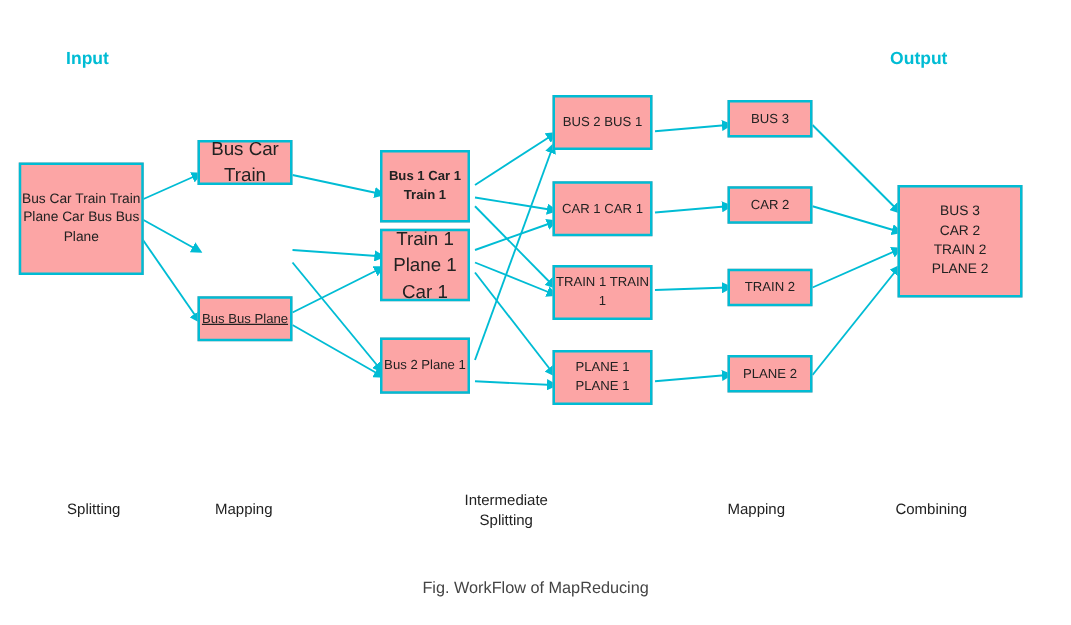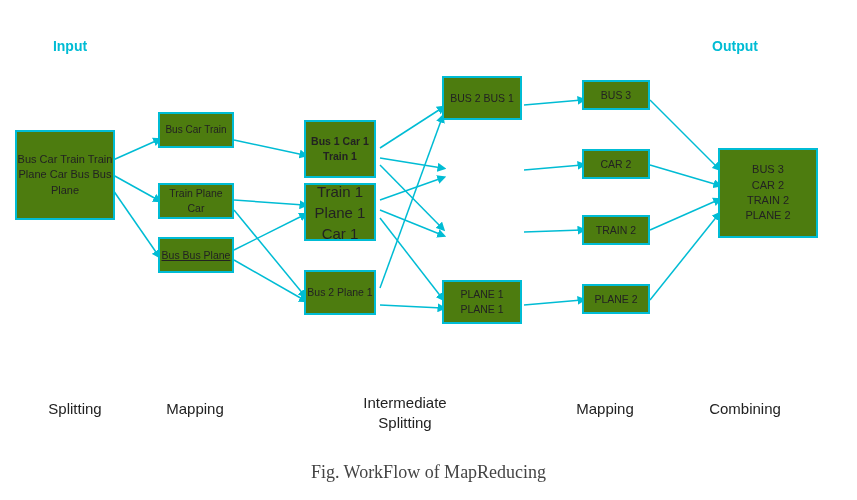--- a/index.html
+++ b/index.html
@@ -12,49 +12,48 @@
       position: relative;
     }
     .diagram-container {
       position: relative;
       width: 857px;
       height: 460px;
     }
     .box {
       position: absolute;
       border: 2px solid #00bcd4;
-      background: #4d7c0f;
+      background: #fca5a5;
       color: #222;
       font-size: 11px;
       display: flex;
       align-items: center;
       justify-content: center;
       text-align: center;
       line-height: 1.4;
     }
     .label-text {
       position: absolute;
-      font-size: 15px;
+      font-size: 12px;
       color: #222;
       text-align: center;
       font-family: Arial, sans-serif;
     }
     .section-label {
       position: absolute;
       font-size: 14px;
       color: #00bcd4;
       font-weight: bold;
       text-align: center;
     }
     .fig-caption {
       text-align: center;
-      font-size: 18px;
+      font-size: 13px;
       color: #444;
       margin-top: 2px;
-      font-family: Liberation Serif, serif;
     }
     svg.arrows {
       position: absolute;
       top: 0; left: 0;
       width: 857px;
       height: 460px;
       pointer-events: none;
     }
     svg.arrows line, svg.arrows path {
       stroke: #00bcd4;
@@ -128,35 +127,38 @@
     <line x1="650" y1="300" x2="718" y2="215" marker-end="url(#ah)"></line>
   </svg>
 
   <div class="section-label" style="left:30px; top:38px; width:80px;">Input</div>
   <div class="section-label" style="left:695px; top:38px; width:80px;">Output</div>
 
   <div class="box" style="left:15px; top:130px; width:100px; height:90px; font-size:11px;">Bus Car Train
 Train Plane Car
 Bus Bus Plane</div>
 
-  <div class="box" style="left:158px; top:112px; width:76px; height:36px; font-size:10px;">Bus Car Train</div>
-  <div class="box" style="left:158px; top:183px; width:76px; height:36px; font-size:10.5px;">Train Plane Car</div>
+  <div class="box" style="left:158px; top:112px; width:76px; height:36px; font-size:15px;">Bus Car Train</div>
   <div class="box" style="left:158px; top:237px; width:76px; height:36px; font-size:10.5px;text-decoration:underline;">Bus Bus Plane</div>
 
   <div class="box" style="left:304px; top:120px; width:72px; height:58px; font-size:10.5px;font-weight:bold;">Bus 1
 Car 1
 Train 1</div>
   <div class="box" style="left:304px; top:183px; width:72px; height:58px; font-size:15px;">Train 1
 Plane 1
 Car 1</div>
   <div class="box" style="left:304px; top:270px; width:72px; height:45px; font-size:10.5px;">Bus 2
 Plane 1</div>
 
   <div class="box" style="left:442px; top:76px; width:80px; height:44px; font-size:10.5px;">BUS 2
 BUS 1</div>
+  <div class="box" style="left:442px; top:145px; width:80px; height:44px; font-size:10.5px;">CAR 1
+CAR 1</div>
+  <div class="box" style="left:442px; top:212px; width:80px; height:44px; font-size:10.5px;">TRAIN 1
+TRAIN 1</div>
   <div class="box" style="left:442px; top:280px; width:80px; height:44px; font-size:10.5px;">PLANE 1
 PLANE 1</div>
 
   <div class="box" style="left:582px; top:80px; width:68px; height:30px; font-size:10.5px;">BUS 3</div>
   <div class="box" style="left:582px; top:149px; width:68px; height:30px; font-size:10.5px;">CAR  2</div>
   <div class="box" style="left:582px; top:215px; width:68px; height:30px; font-size:10.5px;">TRAIN 2</div>
   <div class="box" style="left:582px; top:284px; width:68px; height:30px; font-size:10.5px;">PLANE 2</div>
 
   <div class="box" style="left:718px; top:148px; width:100px; height:90px; font-size:11px; white-space:pre-line;">BUS 3
 CAR 2

